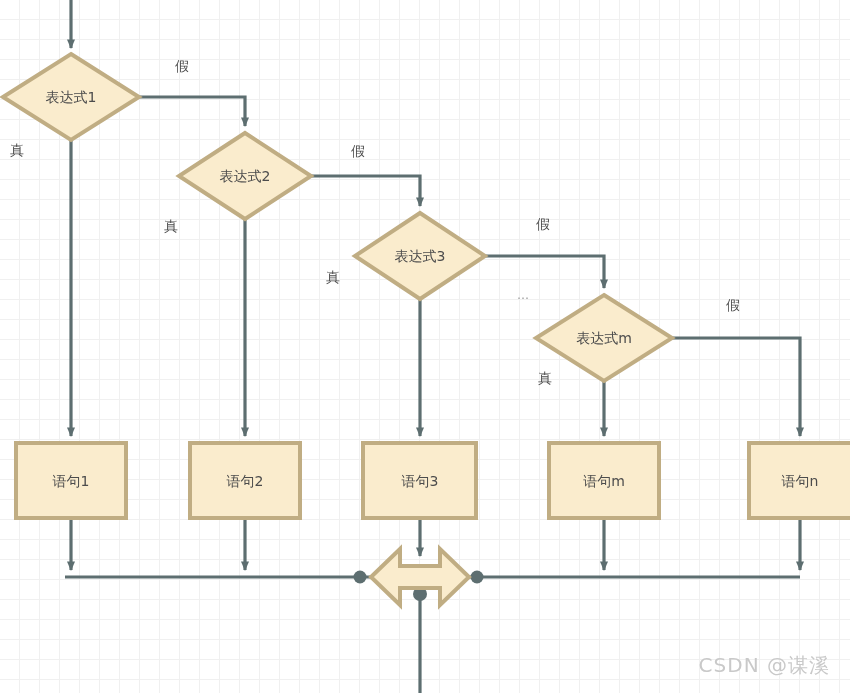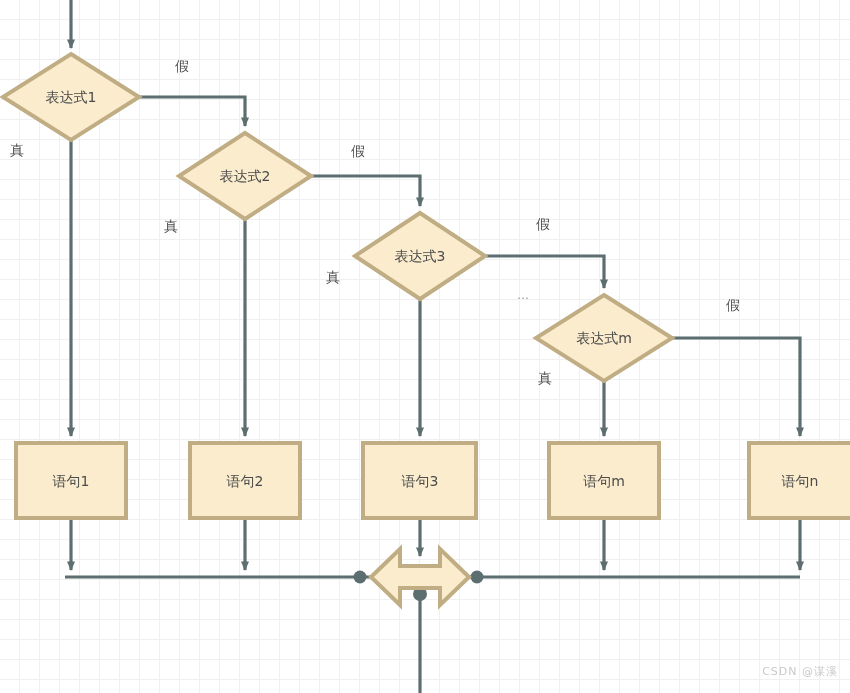--- a/index.html
+++ b/index.html
@@ -45,24 +45,24 @@
   }
   .ellipsis-label {
     font-family: "DejaVu Sans", "Liberation Sans", sans-serif;
     font-size: 12px;
     fill: #9a9a9a;
     text-anchor: middle;
     dominant-baseline: middle;
   }
   .watermark {
     position: absolute;
-    right: 12px;
+    right: 20px;
     bottom: 14px;
     font-family: "DejaVu Sans", "Liberation Sans", sans-serif;
-    font-size: 11px;
+    font-size: 20px;
     color: #c9c9c9;
     letter-spacing: 1px;
     user-select: none;
     white-space: nowrap;
     margin-top: 30px;
   }
 </style>
 </head>
 <body>
 

